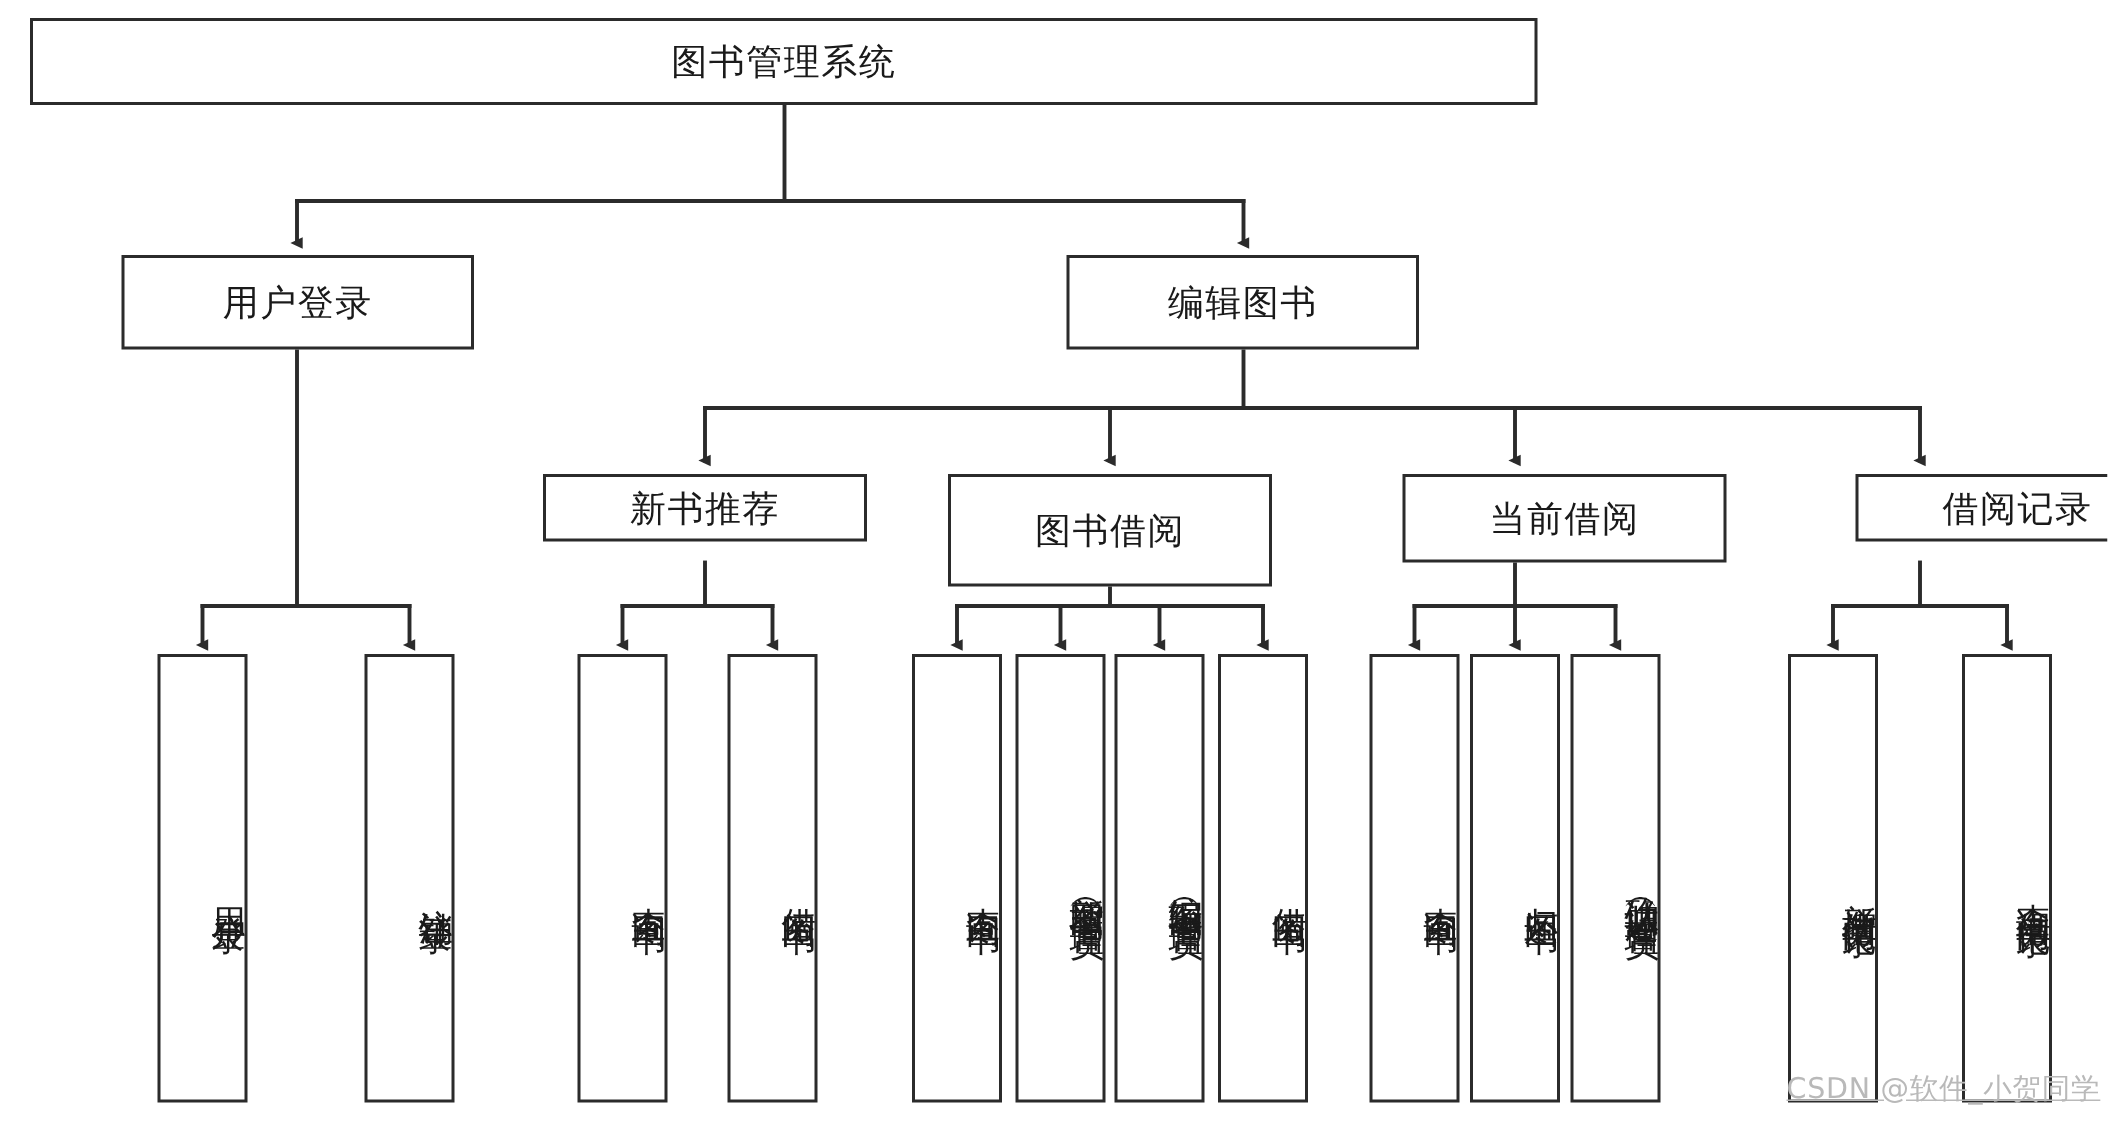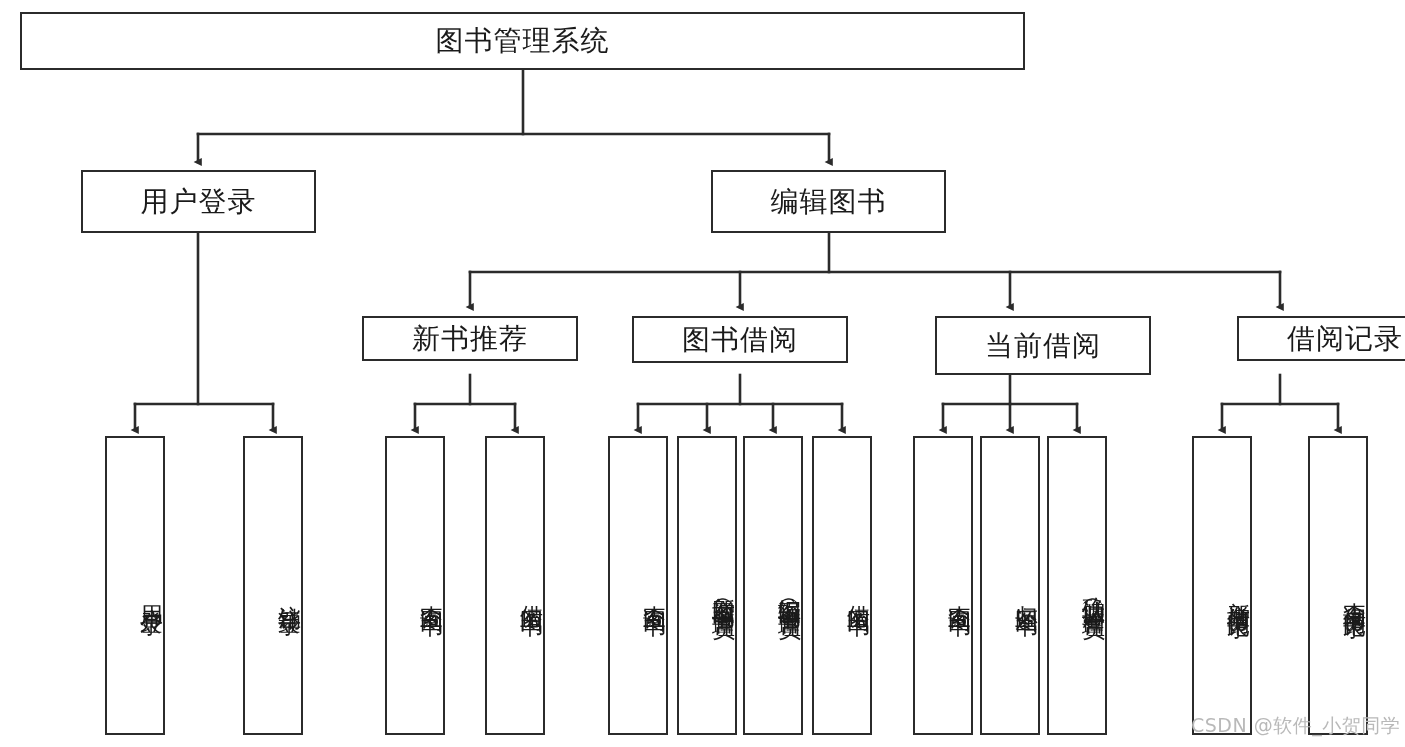--- a/index.html
+++ b/index.html
@@ -29,21 +29,21 @@
     position: absolute;
     box-sizing: border-box;
     background: #ffffff;
     border: 2px solid #2b2b2b;
     display: flex;
     align-items: center;
     justify-content: center;
     color: #1a1a1a;
   }
   .node.horiz {
-    font-size: 28px;
+    font-size: 24px;
     letter-spacing: 1px;
   }
   .node.vert {
     writing-mode: vertical-rl;
     text-orientation: upright;
     font-size: 23px;
     letter-spacing: 3px;
     align-items: flex-start;
     justify-content: center;
     padding-top: 14px;
@@ -55,20 +55,21 @@
     white-space: nowrap;
   }
   .watermark {
     position: absolute;
     left: 1191px;
     top: 713px;
     font-size: 19px;
     color: #b9b9b9;
     white-space: nowrap;
     letter-spacing: 0.5px;
+    text-decoration: underline;
   }
 </style>
 </head>
 <body>
 
 <div id="canvas">
 
   <svg class="connectors" viewBox="0 0 1405 747" xmlns="http://www.w3.org/2000/svg">
     <defs>
       <marker id="arrow" markerWidth="9" markerHeight="9" refX="4.5" refY="4.2" orient="auto" markerUnits="userSpaceOnUse">
@@ -126,21 +127,21 @@
   <div class="node horiz" style="left:81px; top:170px; width:235px; height:63px;">
     <span>用户登录</span>
   </div>
   <div class="node horiz" style="left:711px; top:170px; width:235px; height:63px;">
     <span>编辑图书</span>
   </div>
 
   <div class="node horiz" style="left:362px; top:316px; width:216px; height:45px;">
     <span>新书推荐</span>
   </div>
-  <div class="node horiz" style="left:632px; top:316px; width:216px; height:47px;">
+  <div class="node horiz" style="left:632px; top:316px; width:216px; height:75px;">
     <span>图书借阅</span>
   </div>
   <div class="node horiz" style="left:902px; top:316px; width:216px; height:59px;margin-left:33px;">
     <span>当前借阅</span>
   </div>
   <div class="node horiz" style="left:1237px; top:316px; width:216px; height:45px;">
     <span>借阅记录</span>
   </div>
 
   <div class="node vert" style="left:105px; top:436px; width:60px; height:299px;">

